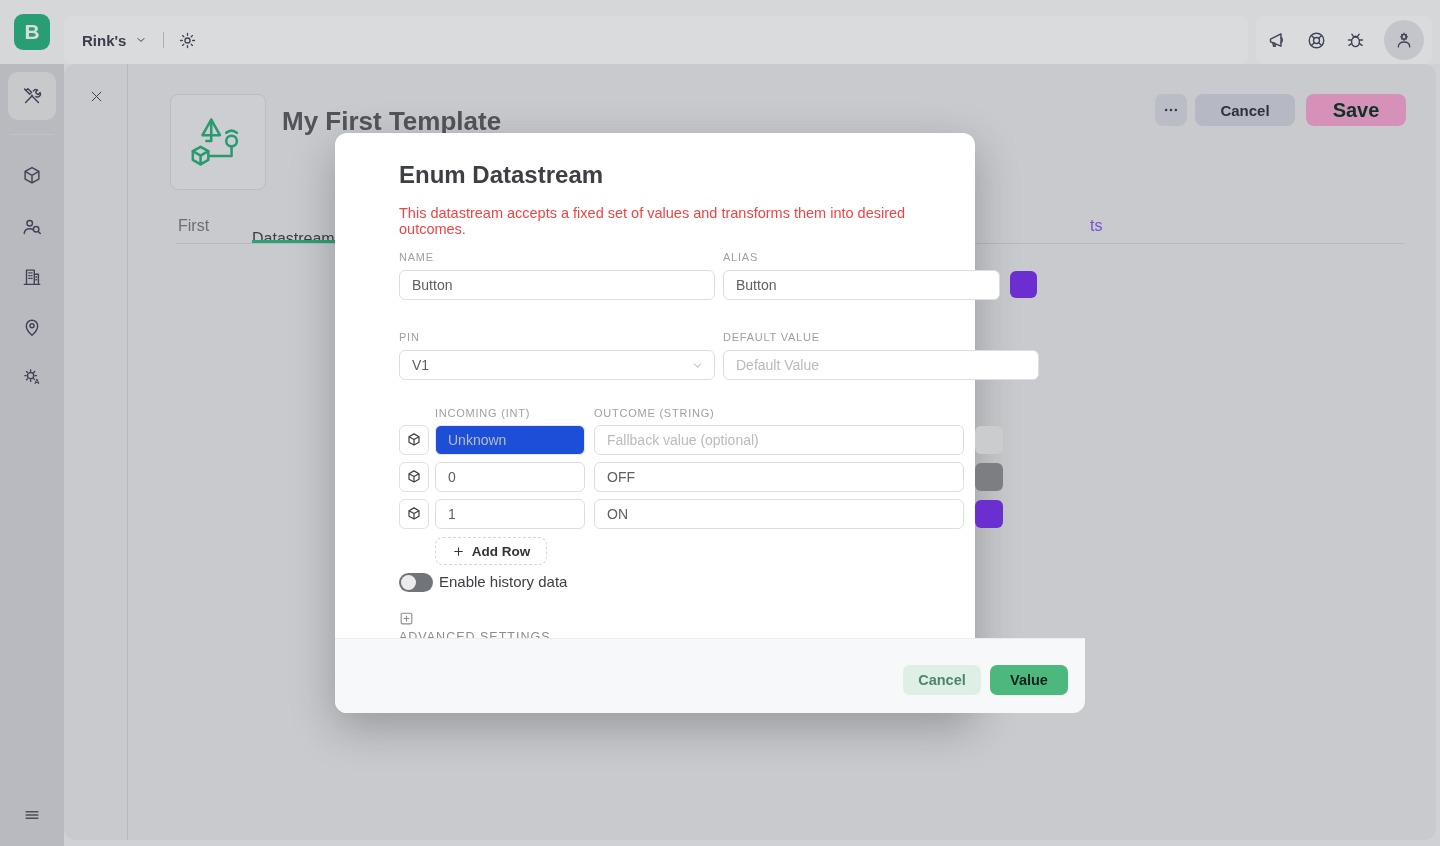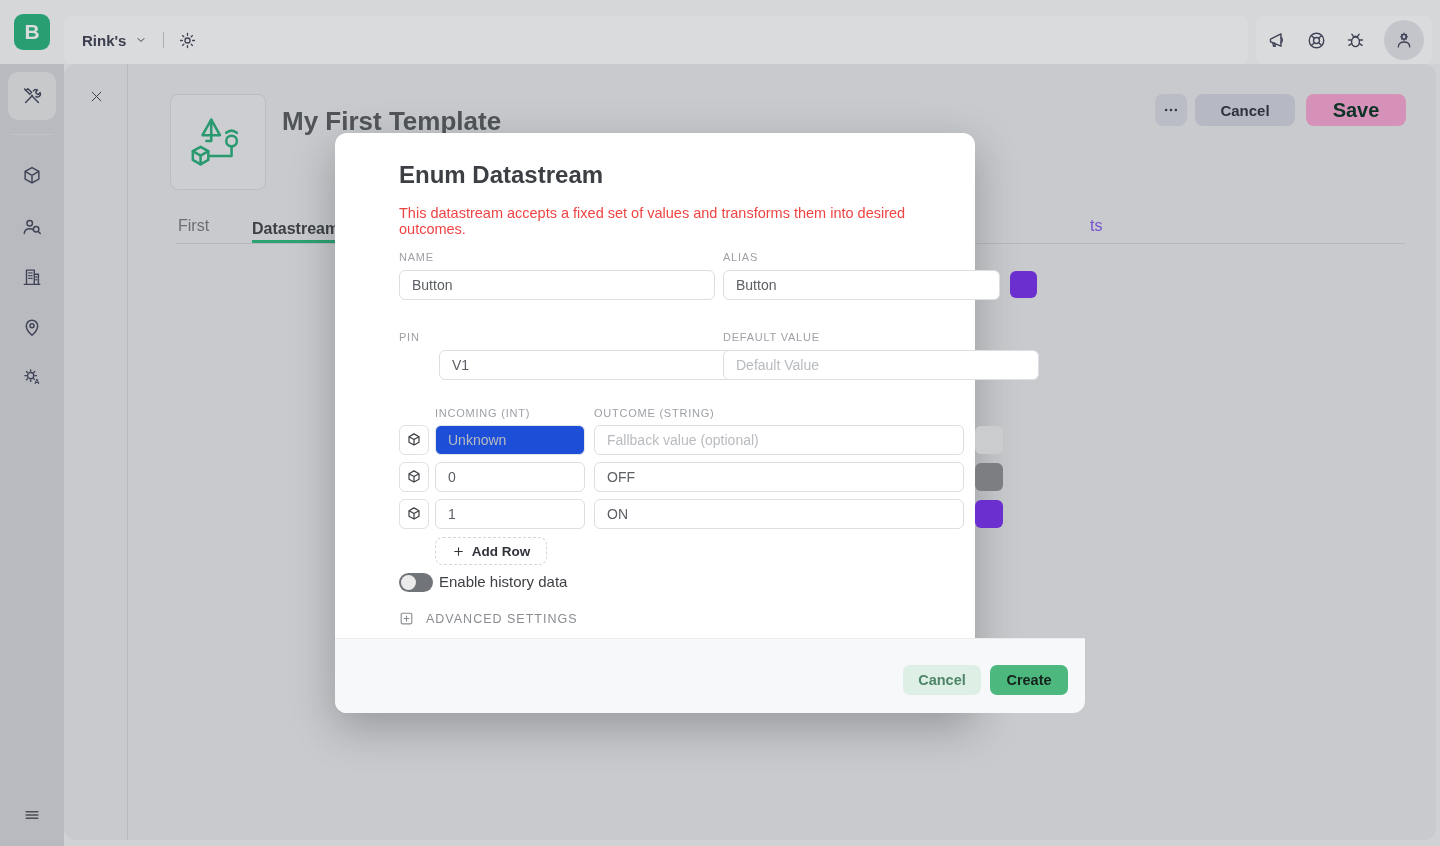--- a/index.html
+++ b/index.html
@@ -35,51 +35,51 @@
   .tpl-box { left:106px; top:30px; width:96px; height:96px; background:#eff0f2; border:1px solid #dbdde0;
              border-radius:8px; display:flex; align-items:center; justify-content:center; color:#2fb380; }
   .page-title { left:218px; top:42px; font-size:26px; font-weight:bold; color:#5f6266; }
   .btn-dots { left:1091px; top:30px; width:32px; height:32px; border-radius:8px; background:#dadce4;
               display:flex; align-items:center; justify-content:center; color:#3c3f4a; cursor:pointer; }
   .btn-top-cancel { left:1131px; top:30px; width:100px; height:32px; border-radius:8px; background:#d5d8e2;
               display:flex; align-items:center; justify-content:center; font-size:15px; font-weight:bold; color:#363945; cursor:pointer; }
   .btn-top-save { left:1242px; top:30px; width:100px; height:32px; border-radius:8px; background:#f9a8d4;
               display:flex; align-items:center; justify-content:center; font-size:20px; font-weight:bold; color:#0e3a2a; cursor:pointer; }
   .tab-home { left:114px; top:153px; font-size:16px; color:#7e8287; cursor:pointer; }
-  .tab-datastreams { left:188px; top:156px; font-size:16px; font-weight:700; color:#46494e; cursor:pointer; }
+  .tab-datastreams { left:188px; top:166px; font-size:16px; font-weight:400; color:#46494e; cursor:pointer; }
   .tab-underline { left:188px; top:176px; width:110px; height:3px; background:#32bd84; }
   .tab-line { left:112px; top:179px; width:1229px; height:1px; background:#d6d8db; }
   .tab-fragment { left:1026px; top:153px; font-size:16px; color:#8b5cf6; }
 
   
   .overlay { left:0; top:0; width:1440px; height:846px; background:rgba(10,14,18,0.15); z-index:5; }
 
   
   .modal { left:335px; top:133px; width:640px; height:580px; background:#ffffff; border-radius:12px;
            box-shadow:0 14px 44px rgba(20,24,30,0.28); z-index:10; }
   .m-title { left:64px; top:28px; font-size:24px; font-weight:bold; color:#3c3f43; }
   .m-desc { left:64px; top:72px; font-size:14.5px; color:#ef4444; }
   .m-label { font-size:11px; letter-spacing:0.07em; color:#9da0a5; }
   .m-input { border:1px solid #dcdee1; border-radius:6px; height:30px; font-size:14px; color:#5d6065;
              padding:0 12px; font-family:inherit; background:#fff; width:100%; outline:none; }
   .m-input::placeholder { color:#b8bbbf; }
   .m-input:disabled { background:#1d4ed8; border-color:#e5e6e8; color:#b8bbbf; }
   .pin-select { border:1px solid #dcdee1; border-radius:6px; height:30px; font-size:14px; color:#5d6065;
-                display:flex; align-items:center; justify-content:space-between; padding:0 10px 0 12px; cursor:pointer;margin-left:40px; }
+                display:flex; align-items:center; justify-content:space-between; padding:0 10px 0 12px; cursor:pointer; }
   .pin-chev { color:#c6c9cc; display:flex; }
   .swatch { width:27px; height:27px; border-radius:6px; cursor:pointer; }
   .cube-btn { width:30px; height:30px; border:1px solid #dfe1e3; border-radius:6px; background:#fff;
               display:flex; align-items:center; justify-content:center; color:#3a3d41; cursor:pointer; }
   .add-row { left:100px; top:404px; width:112px; height:28px; border:1px dashed #d5d6d9; border-radius:8px;
              display:flex; align-items:center; justify-content:center; gap:7px; font-size:13.5px; font-weight:bold;
              color:#303338; background:#fff; cursor:pointer; }
   .toggle { left:64px; top:440px; width:34px; height:19px; border-radius:10px; background:#717478; cursor:pointer; }
   .toggle-knob { position:absolute; left:2px; top:2px; width:15px; height:15px; border-radius:50%; background:#ebebeb; }
   .toggle-label { left:104px; top:440px; font-size:15px; color:#3e4145; }
-  .advanced { left:64px; top:478px; display:flex; align-items:center; gap:12px; color:#898c90; cursor:pointer; }
+  .advanced { left:64px; top:478px; display:flex; gap:4px; color:#898c90; cursor:pointer;flex-direction:column; }
   .advanced-text { font-size:12.5px; letter-spacing:0.08em; color:#898c90; }
   .m-footer { left:0; top:505px; width:750px; height:75px; background:#f7f8f9; border-top:1px solid #ececee;
               border-radius:0 0 12px 12px; }
   .btn-m-cancel { left:568px; top:26px; width:78px; height:30px; border-radius:7px; background:#def0e6;
               display:flex; align-items:center; justify-content:center; font-size:14.5px; font-weight:bold; color:#4e8568; cursor:pointer; }
   .btn-m-create { left:655px; top:26px; width:78px; height:30px; border-radius:7px; background:#4cb87e;
               display:flex; align-items:center; justify-content:center; font-size:14.5px; font-weight:bold; color:#15231b; cursor:pointer; }
   svg { display:block; }
 </style>
 </head>
@@ -358,15 +358,15 @@
       <svg width="15" height="15" viewBox="0 0 24 24" fill="none" stroke="currentColor" stroke-width="1.8" stroke-linecap="round">
           <rect x="3.5" y="3.5" width="17" height="17" rx="2"></rect>
           <path d="M12 8v8M8 12h8"></path>
         </svg>
     </span>
     <span class="advanced-text">ADVANCED SETTINGS</span>
   </div>
 
   <footer class="abs m-footer">
     <div class="abs btn-m-cancel">Cancel</div>
-    <div class="abs btn-m-create">Create</div>
+    <div class="abs btn-m-create">Value</div>
   </footer>
 </section>
 
 </body></html>

